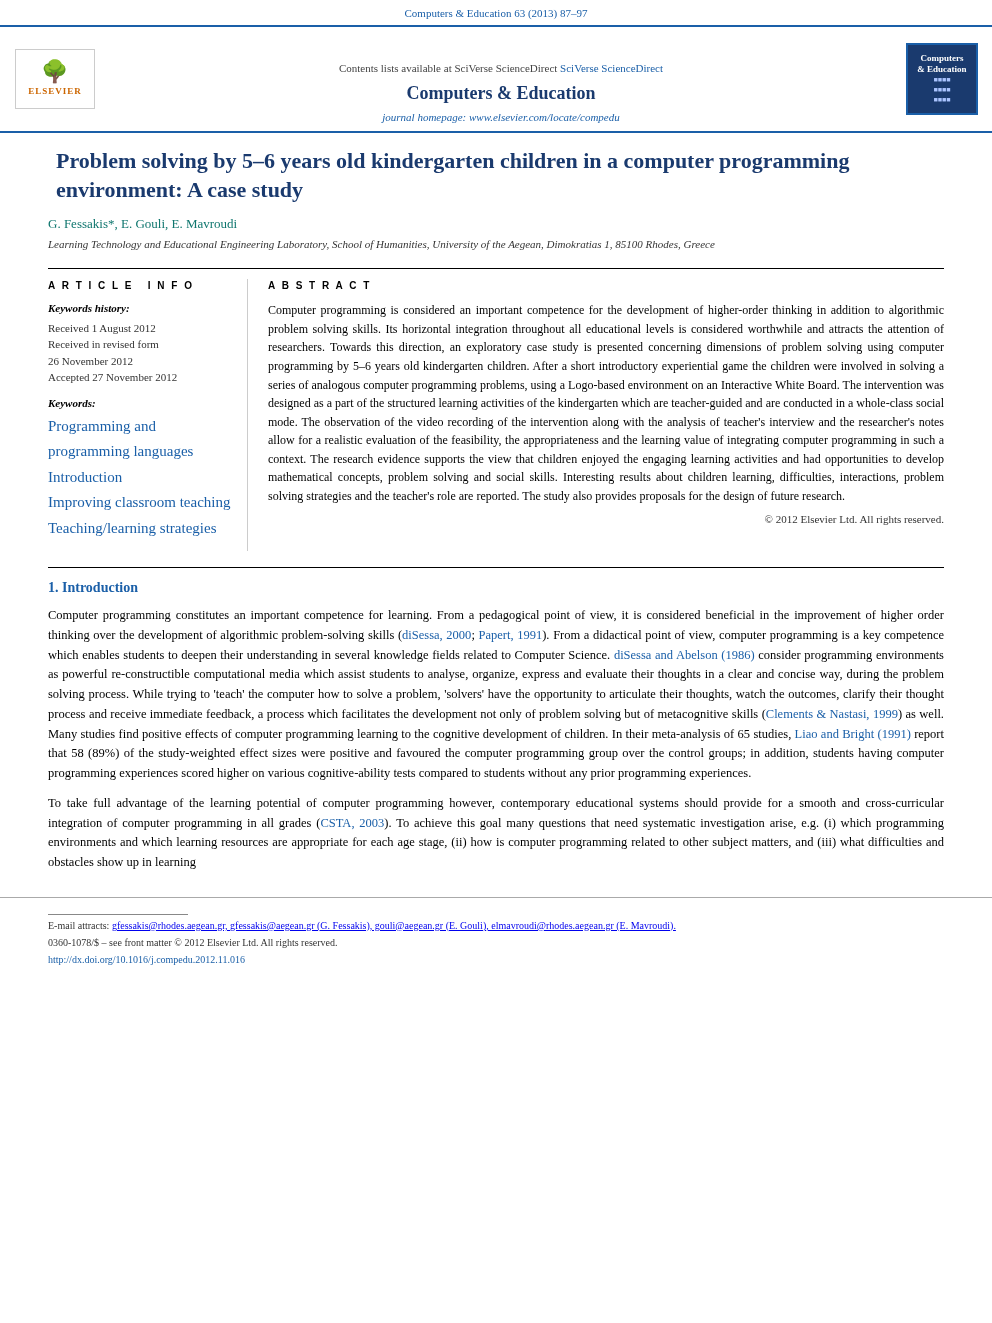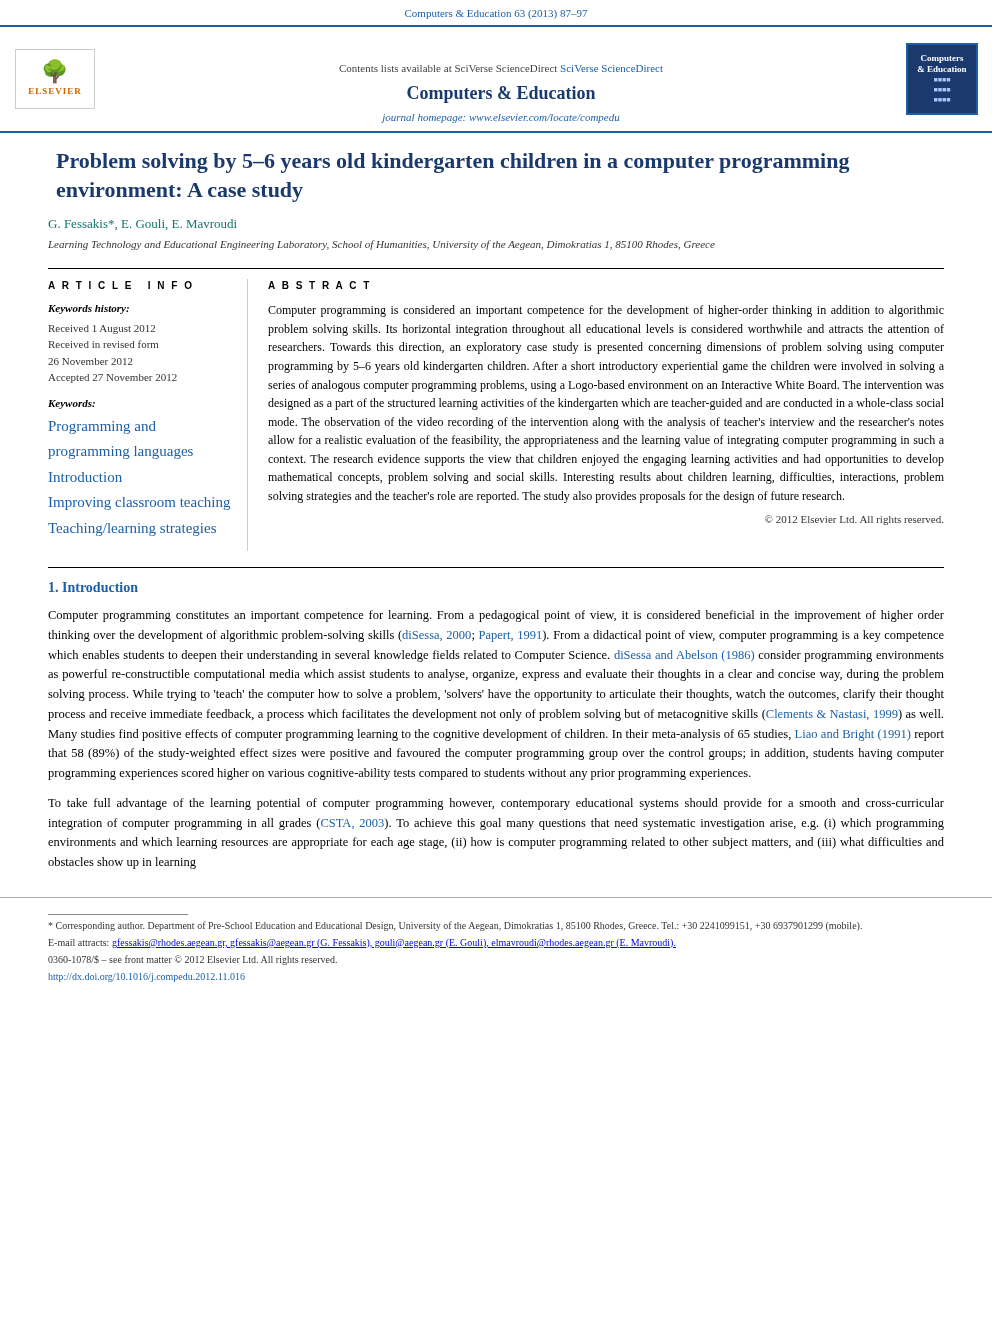--- a/index.html
+++ b/index.html
@@ -374,20 +374,19 @@
 
     <p class="body-text">
       To take full advantage of the learning potential of computer programming however, contemporary educational systems should provide for a smooth and cross-curricular integration of computer programming in all grades (<a href="#" class="inline-link">CSTA, 2003</a>). To achieve this goal many questions that need systematic investigation arise, e.g. (i) which programming environments and which learning resources are appropriate for each age stage, (ii) how is computer programming related to other subject matters, and (iii) what difficulties and obstacles show up in learning
     </p>
   </div>
 
 </div>
 
 <div class="page-footer">
   <hr class="footnote-sep">
-  <p class="footer-note">* Corresponding author. Department of Pre-School Education and Educational Design, University of the Aegean, Dimokratias 1, 85100 Rhodes, Greece. Tel.: +30 2241099151, +30 6937901299 (mobile).</p>
   <p class="footer-note">
     <span>E-mail attracts:</span>
     <a href="#">gfessakis@rhodes.aegean.gr, gfessakis@aegean.gr (G. Fessakis), gouli@aegean.gr (E. Gouli), elmavroudi@rhodes.aegean.gr (E. Mavroudi).</a>
   </p>
   <p class="footer-note">0360-1078/$ – see front matter © 2012 Elsevier Ltd. All rights reserved.</p>
   <a href="#" class="footer-doi">http://dx.doi.org/10.1016/j.compedu.2012.11.016</a>
 </div>
 
 </body></html>

